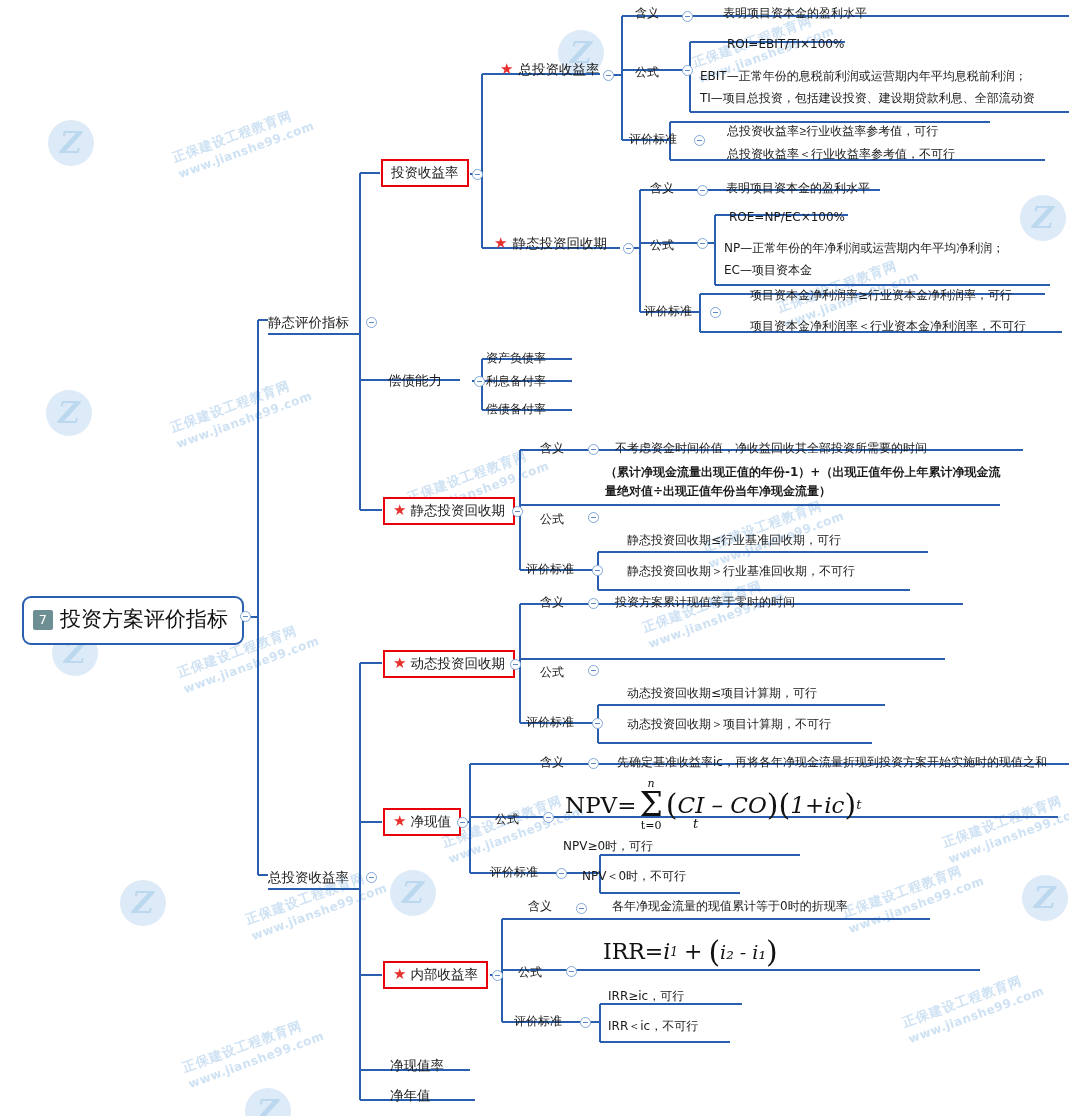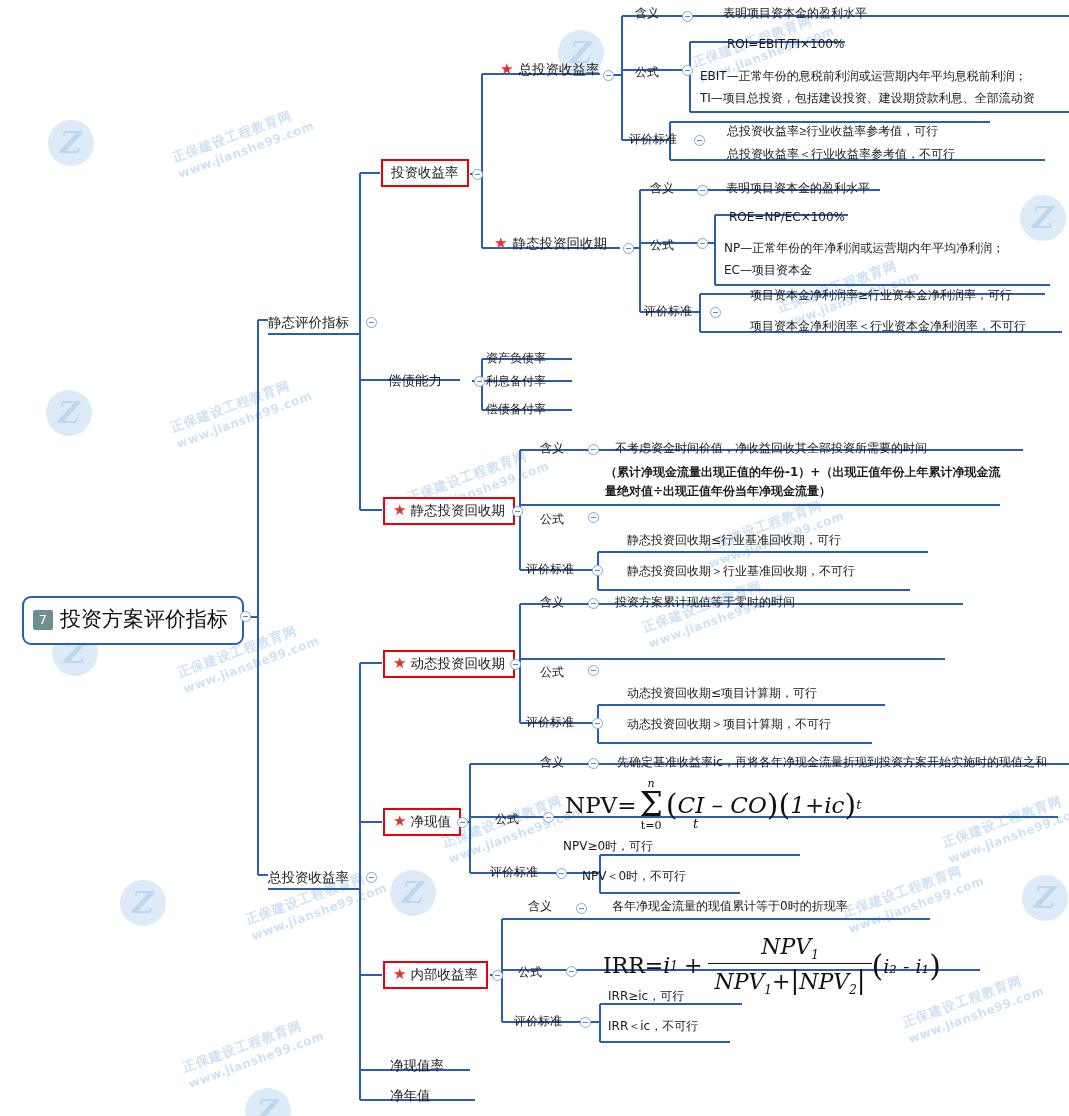--- a/index.html
+++ b/index.html
@@ -469,28 +469,20 @@
 
   <div class="node tiny" style="left:518px; top:964px;">公式</div>
   <div class="tog" style="left:566px; top:966px;"></div>
 
   <div class="mathbox" style="left:603px; top:934px;">
     <div style="display:flex; align-items:center; font-size:22px;">
       <span class="sf">IRR=</span>
       <span class="it">i</span>
       <span class="it sub">1</span>
       <span class="sf" style="margin:0 6px;">+</span>
-      <span class="frac">
-        <span class="num">
-          <span class="it">NPV</span><span class="it sub">1</span>
-        </span>
-        <span class="den">
-          <span class="it">NPV</span><span class="it sub">1</span><span class="sf">+</span><span class="sf" style="font-size:26px;">|</span><span class="it">NPV</span><span class="it sub">2</span><span class="sf" style="font-size:26px;">|</span>
-        </span>
-      </span>
       <span class="sf paren">(</span>
       <span class="it" style="font-size:19px;">i₂ - i₁</span>
       <span class="sf paren">)</span>
     </div>
   </div>
 
   <div class="node tiny" style="left:514px; top:1013px;">评价标准</div>
   <div class="tog" style="left:580px; top:1017px;"></div>
   <div class="node tiny" style="left:608px; top:988px;">IRR≥ic，可行</div>
   <div class="node tiny" style="left:608px; top:1018px;">IRR＜ic，不可行</div>

